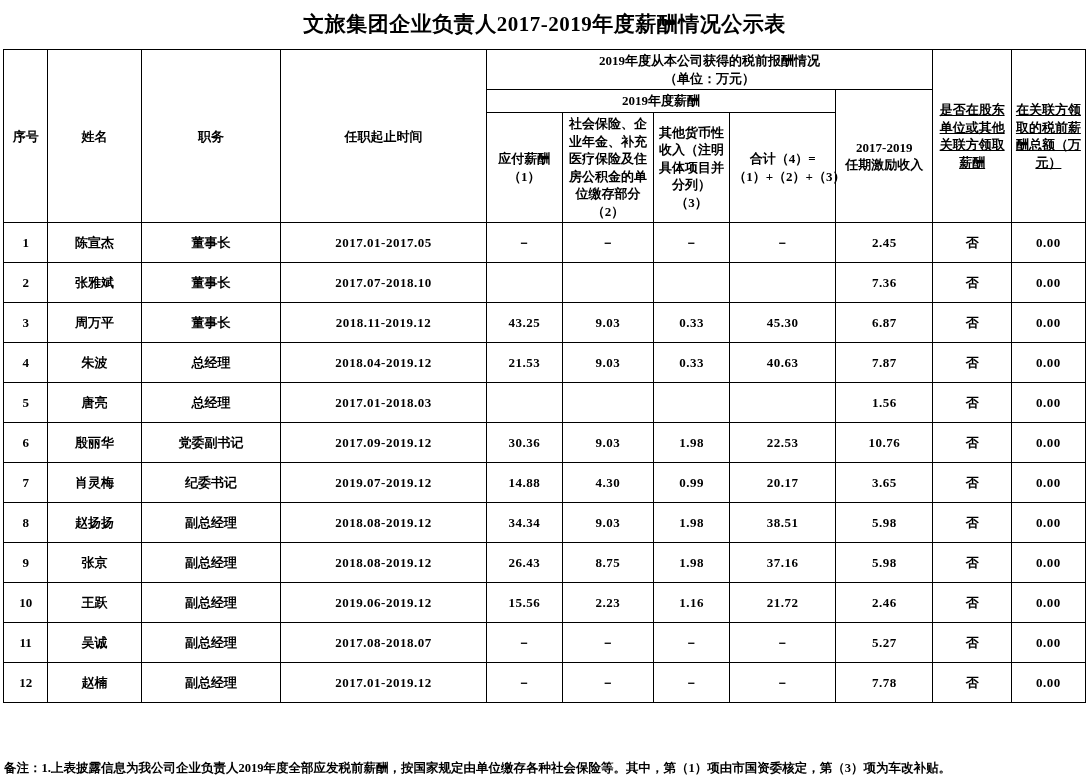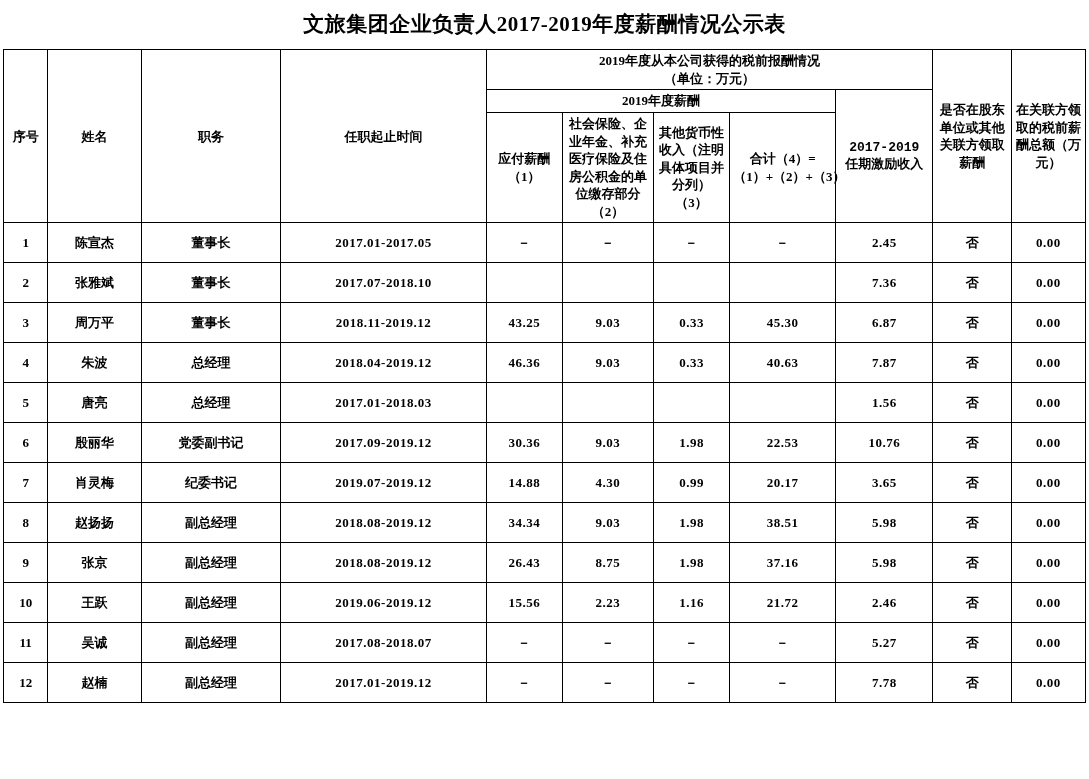--- a/index.html
+++ b/index.html
@@ -47,20 +47,21 @@
     font-size: 13.5px;
     line-height: 1.5;
   }
   .hdr-vert {
     font-size: 13px;
     line-height: 1.45;
   }
   .hdr-narrow {
     font-size: 12.5px;
     line-height: 1.4;
+    text-decoration: underline;
   }
   td.num {
     font-family: "Liberation Serif", "DejaVu Serif", serif;
     letter-spacing: 0.5px;
   }
   td.dates {
     letter-spacing: 0.5px;
     font-size: 13.5px;
   }
   .r-num { height: 40px; }
@@ -114,21 +115,21 @@
         <td rowspan="4">任职起止时间</td>
         <td colspan="5" class="hdr-group">
           <div>2019年度从本公司获得的税前报酬情况</div>
           <div>（单位：万元）</div>
         </td>
         <td rowspan="4" class="hdr-narrow">是否在股东单位或其他关联方领取薪酬</td>
         <td rowspan="4" class="hdr-narrow">在关联方领取的税前薪酬总额（万元）</td>
       </tr>
       <tr>
         <td colspan="4" class="hdr-group">2019年度薪酬</td>
-        <td rowspan="3" class="hdr-vert" style="white-space: pre-line; font-family: Liberation Mono, monospace;">2017-2019
+        <td rowspan="3" class="hdr-vert" style="white-space: pre-line;">2017-2019
 任期激励收入</td>
       </tr>
       <tr>
         <td rowspan="2" class="hdr-vert" style="white-space: pre-line;">应付薪酬
 （1）</td>
         <td rowspan="2" class="hdr-vert">社会保险、企业年金、补充医疗保险及住房公积金的单位缴存部分（2）</td>
         <td rowspan="2" class="hdr-vert">其他货币性收入（注明具体项目并分列）（3）</td>
         <td rowspan="2" class="hdr-vert">合计（4）=（1）+（2）+（3）</td>
       </tr>
       <tr></tr>
@@ -171,21 +172,21 @@
         <td class="num">45.30</td>
         <td class="num">6.87</td>
         <td>否</td>
         <td class="num">0.00</td>
       </tr>
       <tr class="r-num">
         <td>4</td>
         <td>朱波</td>
         <td>总经理</td>
         <td class="dates">2018.04-2019.12</td>
-        <td class="num">46.36</td>
+        <td class="num">21.53</td>
         <td class="num">9.03</td>
         <td class="num">0.33</td>
         <td class="num">40.63</td>
         <td class="num">7.87</td>
         <td>否</td>
         <td class="num">0.00</td>
       </tr>
       <tr class="r-num">
         <td>5</td>
         <td>唐亮</td>
@@ -286,14 +287,15 @@
         <td class="num">－</td>
         <td class="num">－</td>
         <td class="num">－</td>
         <td class="num">7.78</td>
         <td>否</td>
         <td class="num">0.00</td>
       </tr>
     </tbody>
   </table>
 
+  <div class="footnote">备注：1.上表披露信息为我公司企业负责人2019年度全部应发税前薪酬，按国家规定由单位缴存各种社会保险等。其中，第（1）项由市国资委核定，第（3）项为车改补贴。</div>
 
 </div>
 
 </body></html>

